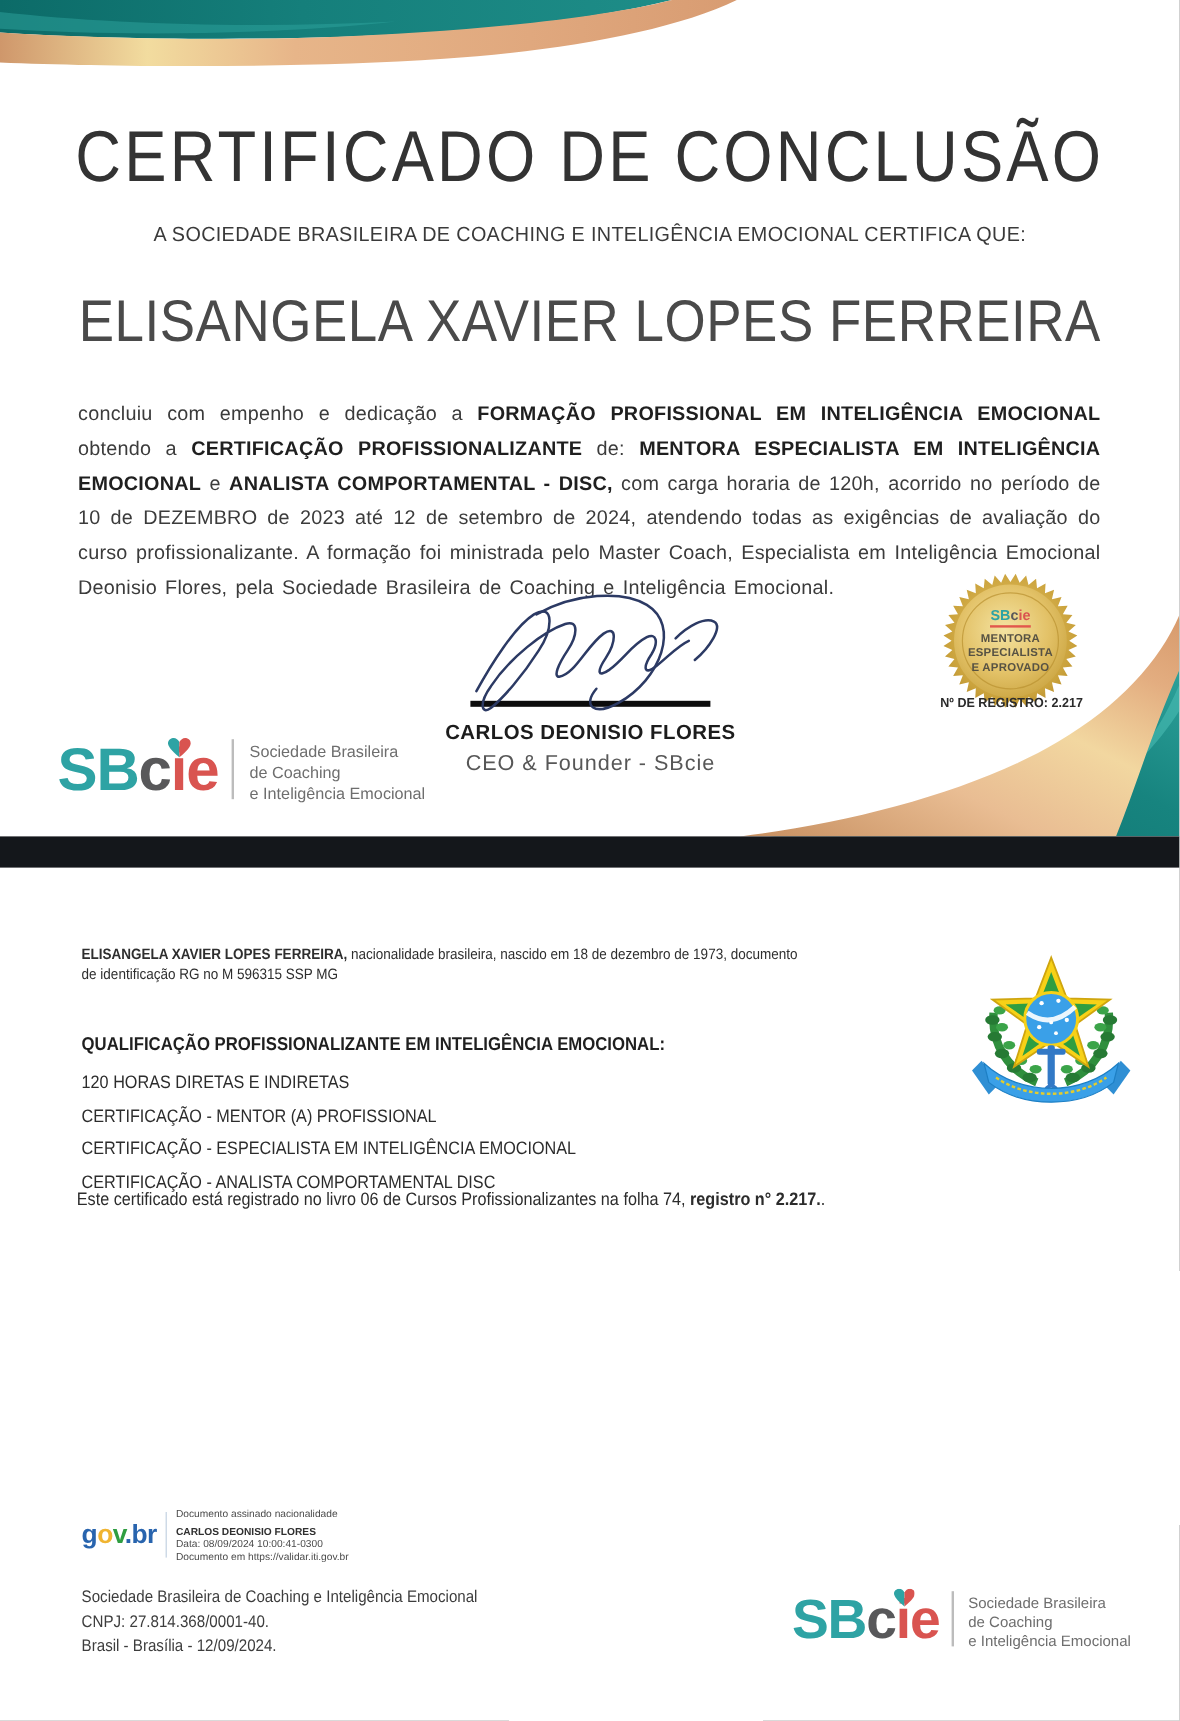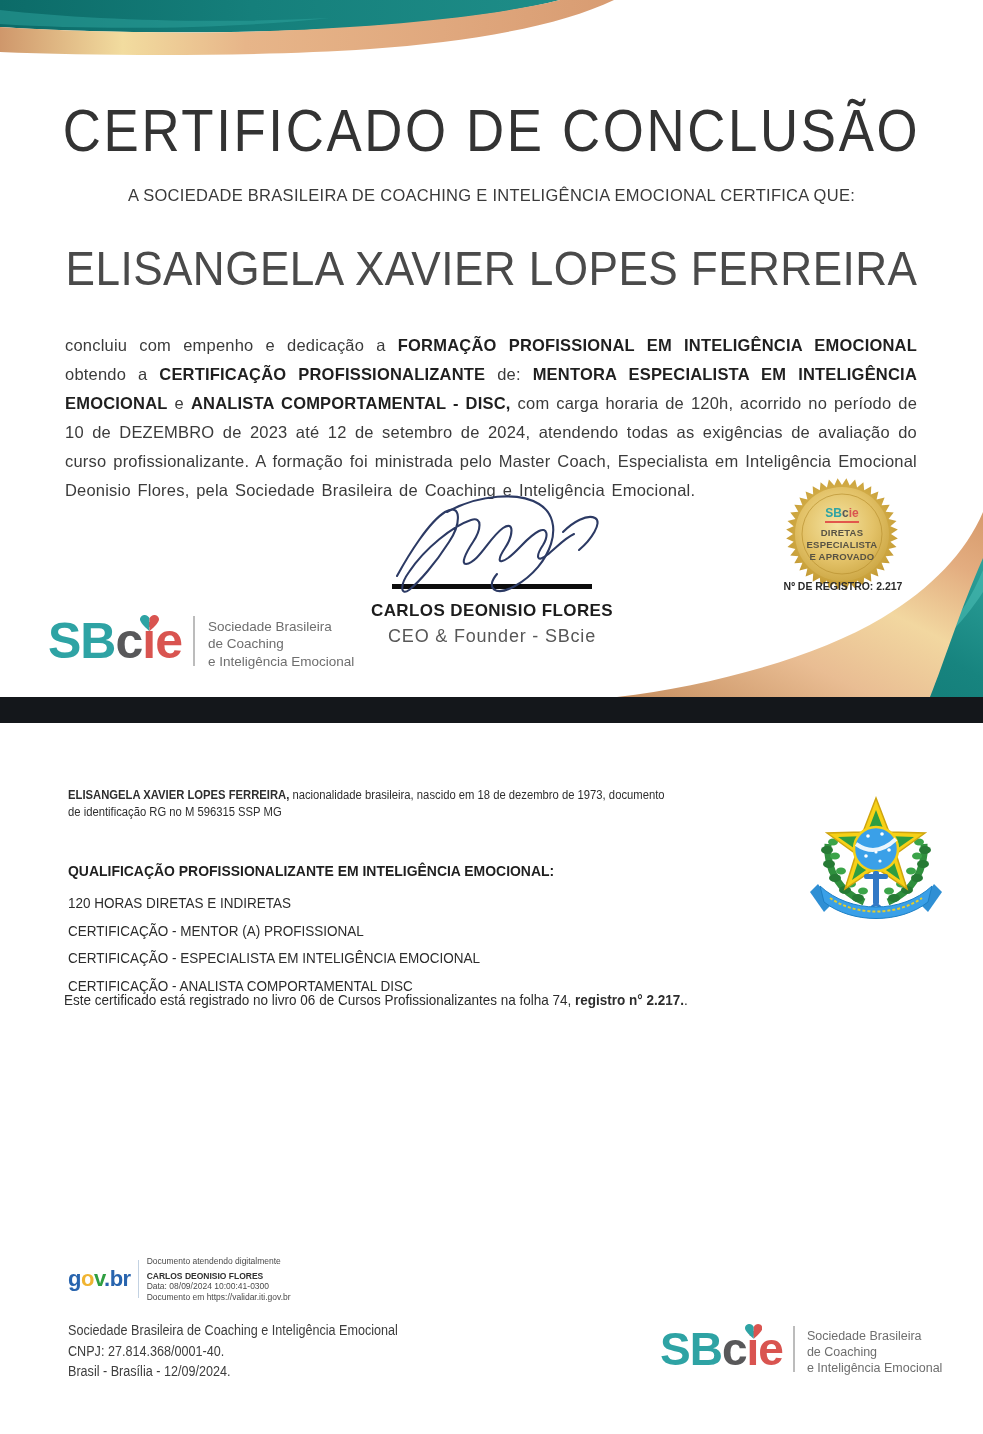--- a/index.html
+++ b/index.html
@@ -145,21 +145,21 @@
             <stop offset="0.55" stop-color="#e3c268"></stop>
             <stop offset="1" stop-color="#c69f3a"></stop>
         </radialGradient>
       </defs>
       <polygon id="starburst" fill="url(#gSpike)" points="105.0,56.0 111.8,60.4 104.4,63.7 110.5,69.1 102.6,71.1 107.7,77.4 99.7,78.2 103.7,85.3 95.6,84.8 98.6,92.4 90.6,90.6 92.4,98.6 84.8,95.6 85.3,103.7 78.2,99.7 77.4,107.7 71.1,102.6 69.1,110.5 63.7,104.4 60.4,111.8 56.0,105.0 51.6,111.8 48.3,104.4 42.9,110.5 40.9,102.6 34.6,107.7 33.8,99.7 26.7,103.7 27.2,95.6 19.6,98.6 21.4,90.6 13.4,92.4 16.4,84.8 8.3,85.3 12.3,78.2 4.3,77.4 9.4,71.1 1.5,69.1 7.6,63.7 0.2,60.4 7.0,56.0 0.2,51.6 7.6,48.3 1.5,42.9 9.4,40.9 4.3,34.6 12.3,33.8 8.3,26.7 16.4,27.2 13.4,19.6 21.4,21.4 19.6,13.4 27.2,16.4 26.7,8.3 33.8,12.3 34.6,4.3 40.9,9.4 42.9,1.5 48.3,7.6 51.6,0.2 56.0,7.0 60.4,0.2 63.7,7.6 69.1,1.5 71.1,9.4 77.4,4.3 78.2,12.3 85.3,8.3 84.8,16.4 92.4,13.4 90.6,21.4 98.6,19.6 95.6,27.2 103.7,26.7 99.7,33.8 107.7,34.6 102.6,40.9 110.5,42.9 104.4,48.3 111.8,51.6"></polygon>
       <circle cx="56" cy="56" r="47" fill="url(#gDisc)"></circle>
       <circle cx="56" cy="56" r="40" fill="none" stroke="#b99130" stroke-width="1" opacity="0.7"></circle>
     </svg>
     <div class="seal-text">
       <div class="seal-brand"><span class="s1">SB</span><span class="s2">c</span><span class="s3">ie</span></div>
-      <div class="seal-line">DIRETAS</div>
+      <div class="seal-line">MENTORA</div>
       <div class="seal-line">ESPECIALISTA</div>
       <div class="seal-line">E APROVADO</div>
     </div>
   </div>
   <div class="seal-registry">Nº DE REGISTRO: 2.217</div>
 
   <div class="sbcie lg">
     <div class="logo-word"><span class="l-sb">SB</span><span class="l-c">c</span><span class="l-i"><span>i</span><svg class="heart" viewBox="0 0 20 18">
             <path d="M10,17 C3,11 0,7 0,4.5 C0,1.5 3,0 5,0 C7,0 9,1.5 10,3.5 L10,17 Z" fill="#2ea3a4"></path>
             <path d="M10,17 C17,11 20,7 20,4.5 C20,1.5 17,0 15,0 C13,0 11,1.5 10,3.5 L10,17 Z" fill="#d95450"></path>
@@ -260,21 +260,21 @@
       <path d="M128,92 L114,112 L122,120 L136,100 Z" fill="#2f8fd4"></path>
       <path d="M14,94 C44,122 96,122 126,94 L122,110 C94,132 46,132 18,110 Z" fill="#3aa0e8" stroke="#1d7fc4" stroke-width="1"></path>
       <path d="M24,106 C50,124 90,124 116,106" stroke="#f7d117" stroke-width="2" fill="none" stroke-dasharray="3,2" opacity="0.9"></path>
     </g>
   </svg>
 
   <div class="govbr">
     <div class="govbr-logo"><span class="gb-g">g</span><span class="gb-o">o</span><span class="gb-v">v</span><span class="gb-br">.br</span></div>
     <div class="govbr-div"></div>
     <div class="govbr-text">
-      <div class="govbr-doc">Documento atendendo digitalmente</div>
+      <div class="govbr-doc">Documento assinado nacionalidade</div>
       <div class="govbr-signer">CARLOS DEONISIO FLORES</div>
       <div>Data: 08/09/2024 10:00:41-0300</div>
       <div>Documento em https://validar.iti.gov.br</div>
     </div>
   </div>
 
   <div class="footer cond">
     <div>Sociedade Brasileira de Coaching e Inteligência Emocional</div>
     <div>CNPJ: 27.814.368/0001-40.</div>
     <div>Brasil - Brasília -  12/09/2024.</div>

